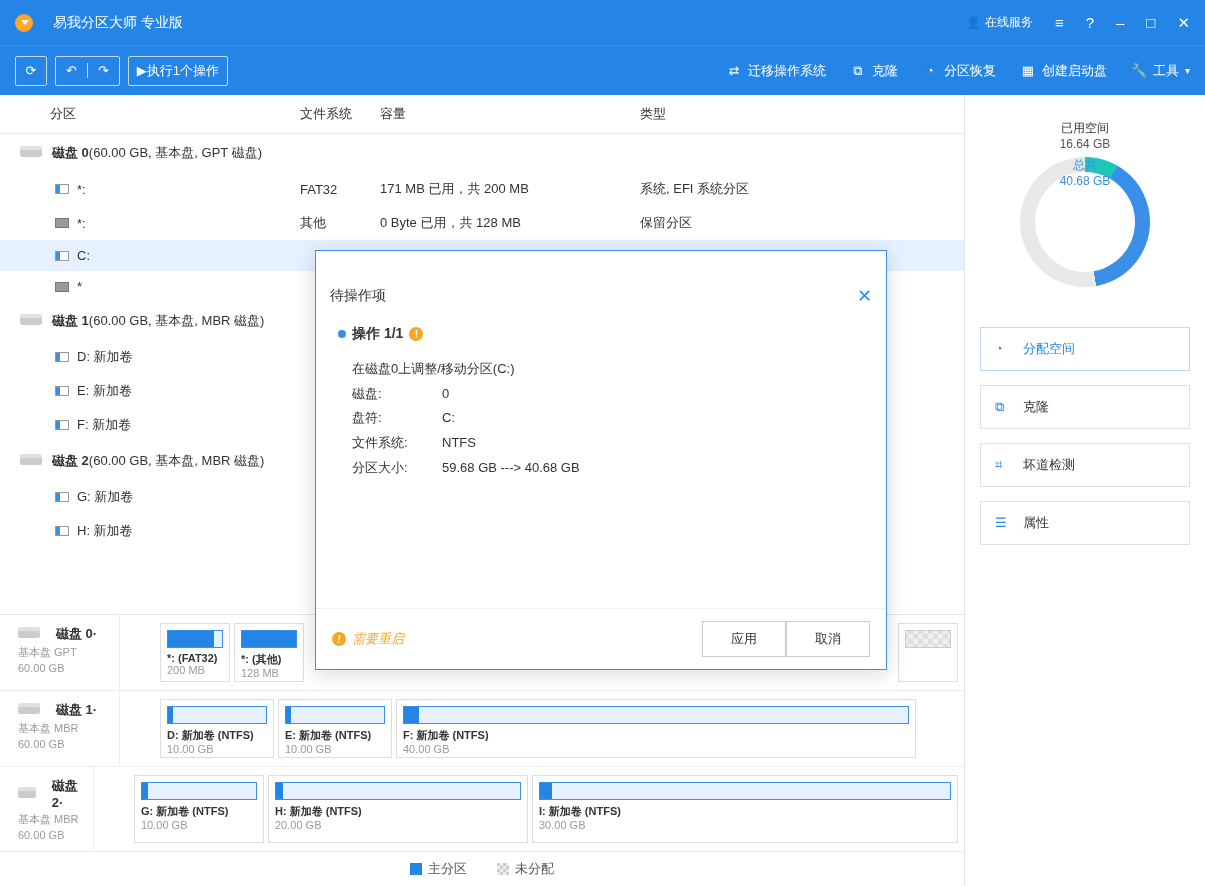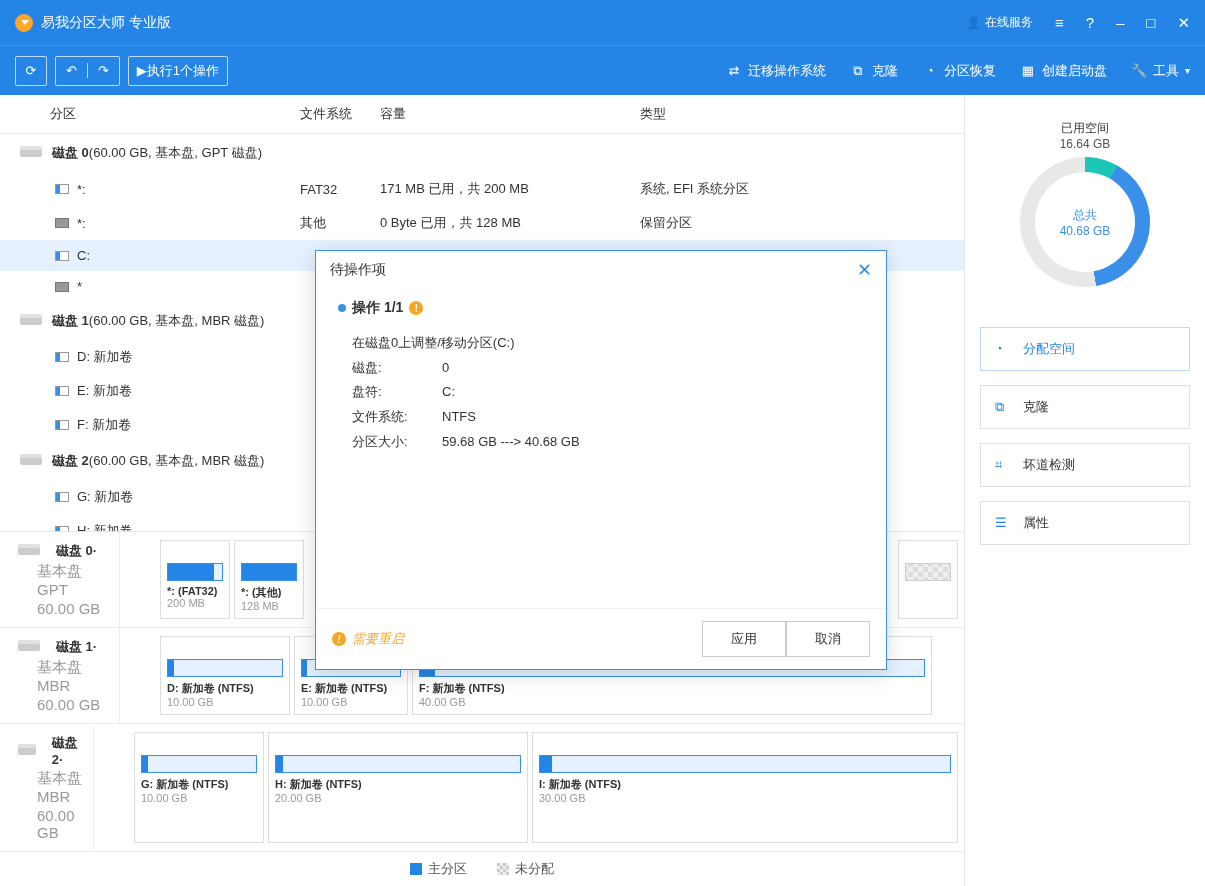--- a/index.html
+++ b/index.html
@@ -1,20 +1,20 @@
 <!DOCTYPE html>
 <html><head>
 <meta charset="utf-8">
 <style>
 * { box-sizing: border-box; margin: 0; padding: 0; }
 body { font-family: "Microsoft YaHei", sans-serif; font-size: 13px; color: #333; background: #fff; width: 1205px; height: 886px; overflow: hidden; position: relative; }
 .titlebar { background: #2585e6; height: 45px; display: flex; align-items: center; padding: 0 15px; color: #fff; }
 .titlebar .logo-icon { width: 18px; height: 18px; background: #ffa726; border-radius: 50%; margin-right: 8px; display: flex; align-items: center; justify-content: center; }
 .titlebar .logo-icon::before { content: ""; width: 0; height: 0; border-top: 5px solid #fff; border-left: 4px solid transparent; border-right: 4px solid transparent; margin-left: 2px; }
-.titlebar .title { font-size: 14px; flex: 1; }
+.titlebar .title { font-size: 14px; flex: 1; margin-left: 12px; }
 .titlebar .right { display: flex; gap: 22px; align-items: center; }
 .titlebar .right .item { cursor: pointer; display: flex; align-items: center; gap: 4px; font-size: 12px; }
 .titlebar .win-icon { color: #fff; font-size: 15px; }
 .toolbar { background: #2585e6; height: 50px; display: flex; align-items: center; padding: 0 15px; color: #fff; border-top: 1px solid rgba(255,255,255,0.1); }
 .tb-left { display: flex; gap: 8px; align-items: center; }
 .tb-btn { border: 1px solid rgba(255,255,255,0.7); height: 30px; min-width: 32px; display: flex; align-items: center; justify-content: center; color: #fff; font-size: 13px; cursor: pointer; padding: 0 8px; border-radius: 2px; }
 .tb-btn.group { padding: 0; }
 .tb-btn.group span { padding: 0 10px; }
 .tb-right { margin-left: auto; display: flex; gap: 24px; align-items: center; }
 .tb-item { display: flex; align-items: center; gap: 6px; cursor: pointer; font-size: 13px; }
@@ -35,45 +35,45 @@
 .part-row .c1 { width: 300px; padding-left: 55px; display: flex; align-items: center; }
 .part-row .c2 { width: 80px; }
 .part-row .c3 { width: 260px; }
 .part-row .c4 { flex: 1; }
 .part-ic { width: 14px; height: 10px; background: linear-gradient(to right, #3a8fe8 30%, #fff 30%); border: 1px solid #999; margin-right: 8px; }
 .part-ic.other { background: #999; border-color:#777; }
 .disk-map-area { border-top: 1px solid #e5e5e5; overflow-x:hidden; }
 .map-row { display: flex; align-items: stretch; padding: 0; border-bottom: 1px solid #eee; gap: 34px; }
 .map-disk { width: 120px; padding: 10px 8px 10px 18px; font-size: 12px; border-right: 1px solid #eee;}
 .map-disk .dn { font-weight: bold; font-size: 13px; display:flex; align-items:center; gap:6px;}
-.map-disk .dt { color: #999; font-size: 15px; margin-top: 2px; margin-left: 19px; }
+.map-disk .dt { color: #999; font-size: 11px; margin-top: 2px; }
 .map-parts { flex: 1; display: flex; gap: 4px; padding: 8px 6px; }
-.map-part { border: 1px solid #ddd; padding: 22px 6px 2px 6px; font-size: 11px; min-width: 60px; display:flex; flex-direction: column; }
+.map-part { border: 1px solid #ddd; padding: 6px 6px 2px 6px; font-size: 11px; min-width: 60px; display:flex; flex-direction: column; }
 .map-part .bar { height: 18px; background: #e5f1ff; border: 1px solid #3a8fe8; position: relative; margin-bottom: 4px; }
 .map-part .bar .fill { height: 100%; background: #2585e6; }
 .map-part .pn { font-weight: bold; white-space: nowrap; overflow:hidden; }
 .map-part .ps { color:#999; white-space: nowrap; }
 .map-part.unalloc .bar { background: repeating-conic-gradient(#f0f0f0 0% 25%, #ddd 0% 50%) 50% / 10px 10px; border:1px solid #ccc; }
 .legend { display:flex; justify-content:center; gap: 30px; padding: 8px 0; font-size: 13px; color:#555;}
 .legend .lg { display:flex; align-items:center; gap: 6px; }
 .legend .sq { width: 12px; height: 12px; background: #2585e6; }
 .legend .sq.un { background: repeating-conic-gradient(#eee 0% 25%, #ccc 0% 50%) 50% / 6px 6px; }
 .right-panel { width: 240px; padding: 15px; display: flex; flex-direction: column; align-items: center; }
 .donut-wrap { text-align: center; margin-top: 10px; }
 .donut-label { font-size: 12px; color: #333; }
 .donut-sub { font-size: 12px; color: #555; margin-bottom: 6px; }
-.donut { width: 130px; height: 130px; border-radius: 50%; position: relative; background: conic-gradient(#1cc6b8 0deg 30deg, #3a8fe8 30deg 170deg, #e8e8e8 170deg 360deg); display:flex; align-items:center; justify-content:center;}
+.donut { width: 130px; height: 130px; border-radius: 50%; position: relative; background: conic-gradient(#1cc6b8 0deg 30deg, #3a8fe8 30deg 170deg, #e8e8e8 170deg 360deg); display:flex; justify-content:center;}
 .donut::before { content:""; position:absolute; inset:15px; background:#fff; border-radius:50%;}
 .donut .inner { position: relative; text-align:center; font-size: 12px; color: #3a8fe8; }
 .action-list { width: 100%; margin-top: 40px; display:flex; flex-direction:column; gap: 14px; }
 .action-btn { border: 1px solid #e0e0e0; padding: 12px 14px; display:flex; align-items:center; gap: 12px; cursor:pointer; color:#333; font-size: 13px; }
 .action-btn.primary { color: #2585e6; border-color: #bdd9f5; }
 .action-ic { width: 16px; height: 16px; display:inline-block; }
 .dialog { position: absolute; top: 250px; left: 315px; width: 572px; height: 420px; background: #fff; border: 1px solid #3a8fe8; box-shadow: 0 4px 20px rgba(0,0,0,0.15); display:flex; flex-direction:column;}
-.dlg-title { padding: 10px 14px; font-size: 14px; display:flex; justify-content:space-between; align-items:center;}
+.dlg-title { padding: 10px 14px; font-size: 14px; display:flex; justify-content:space-between; align-items:center;margin-top:26px;}
 .dlg-close { color:#3a8fe8; font-size:18px; cursor:pointer; line-height:1;}
 .dlg-body { padding: 10px 22px; flex:1; font-size: 13px; }
 .dlg-op-hdr { display:flex; align-items:center; gap:6px; font-weight: bold; font-size: 14px; }
 .dot-blue { width:8px; height:8px; background:#3a8fe8; border-radius:50%;}
 .excl { width:14px; height:14px; background:#f5a623; border-radius:50%; color:#fff; font-size:10px; display:flex; align-items:center; justify-content:center; font-weight:bold;}
 .dlg-desc { padding-left: 14px; margin-top: 14px; line-height: 1.9;}
 .dlg-kv { display:flex; }
 .dlg-kv .k { width: 90px; }
 .dlg-footer { padding: 12px 16px; display:flex; align-items:center; border-top: 1px solid #f0f0f0;}
 .dlg-warn { color:#f5a623; display:flex; align-items:center; gap:6px; font-style:italic; font-size:13px;}
@@ -284,21 +284,21 @@
             </div>
           </div>
         </div>
         <div class="map-row">
     <div class="map-disk">
       <div class="dn"><span class="disk-ic"></span>磁盘 1·</div>
       <div class="dt">基本盘 MBR</div>
       <div class="dt">60.00 GB</div>
     </div>
     <div class="map-parts">
-            <div class="map-part " style="width:130px">
+            <div class="map-part " style="width:114px">
        <div class="bar">
                 <div class="fill" style="width:5%"></div>
               </div>
        <div class="pn">D: 新加卷 (NTFS)</div>
        <div class="ps">10.00 GB</div>
      </div>
             <div class="map-part " style="width:114px">
        <div class="bar">
                 <div class="fill" style="width:5%"></div>
               </div>

